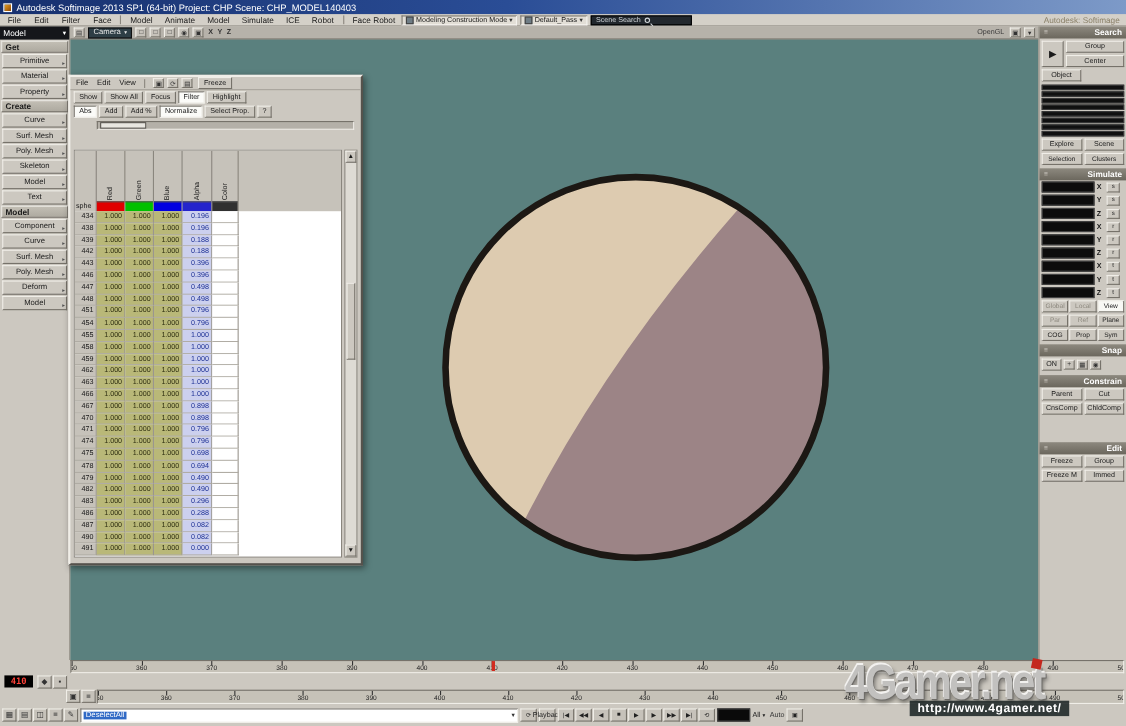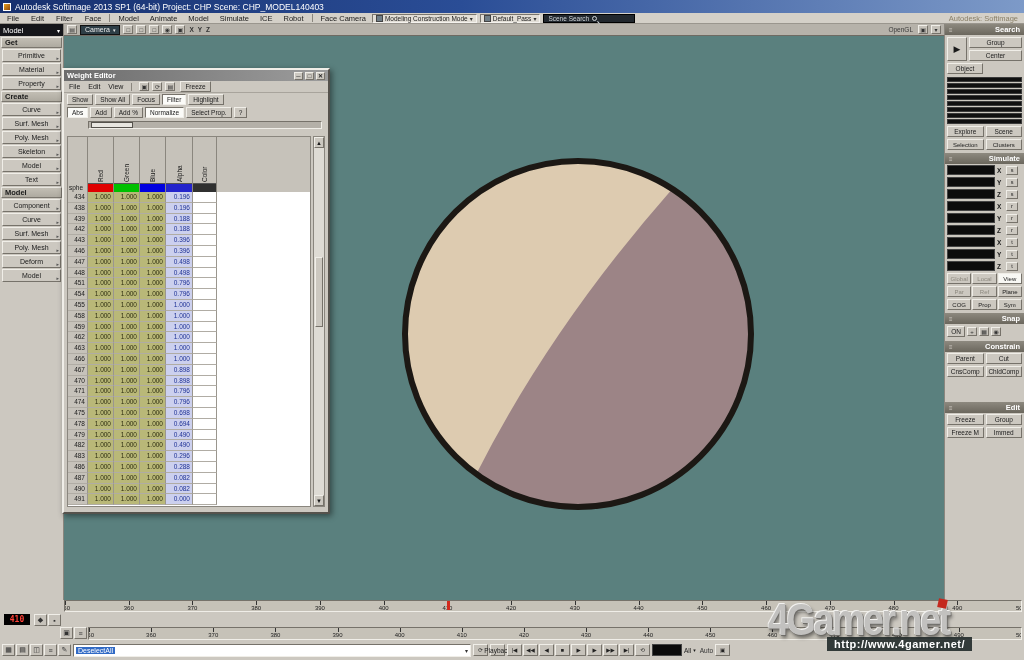--- a/index.html
+++ b/index.html
@@ -182,21 +182,21 @@
   <span class="vsep"></span>
   <div id="mode-menus" style="display:flex;gap:5px;">
       <span class="menu-item">Model</span>
       <span class="menu-item">Animate</span>
       <span class="menu-item">Model</span>
       <span class="menu-item">Simulate</span>
       <span class="menu-item">ICE</span>
       <span class="menu-item">Robot</span>
     </div>
   <span class="vsep"></span>
-  <span class="menu-item">Face Camera</span>
+  <span class="menu-item">Face Robot</span>
   <div class="dd">
     <span class="dd-ico"></span>
     <span>Modeling Construction Mode</span>
     <span class="caret">▾</span>
   </div>
   <div class="dd">
     <span class="dd-ico"></span>
     <span>Default_Pass</span>
     <span class="caret">▾</span>
   </div>
@@ -401,27 +401,20 @@
         <div class="btn">Group</div>
       </div>
       <div class="row2">
         <div class="btn">Freeze M</div>
         <div class="btn">Immed</div>
       </div>
     </div>
 </div>
 
 <div id="weditor">
-  <div id="we-title">
-    <span>Weight Editor</span>
-    <span class="spacer"></span>
-    <span class="winbtn">─</span>
-    <span class="winbtn">□</span>
-    <span class="winbtn">✕</span>
-  </div>
   <div id="we-menu">
     <span id="we-menus" style="display:flex;gap:6px;">
         <span class="mi">File</span>
         <span class="mi">Edit</span>
         <span class="mi">View</span>
       </span>
     <span class="vsep"></span>
     <span id="we-menu-icons" style="display:flex;gap:3px;">
         <span class="mini">▣</span>
         <span class="mini">⟳</span>

